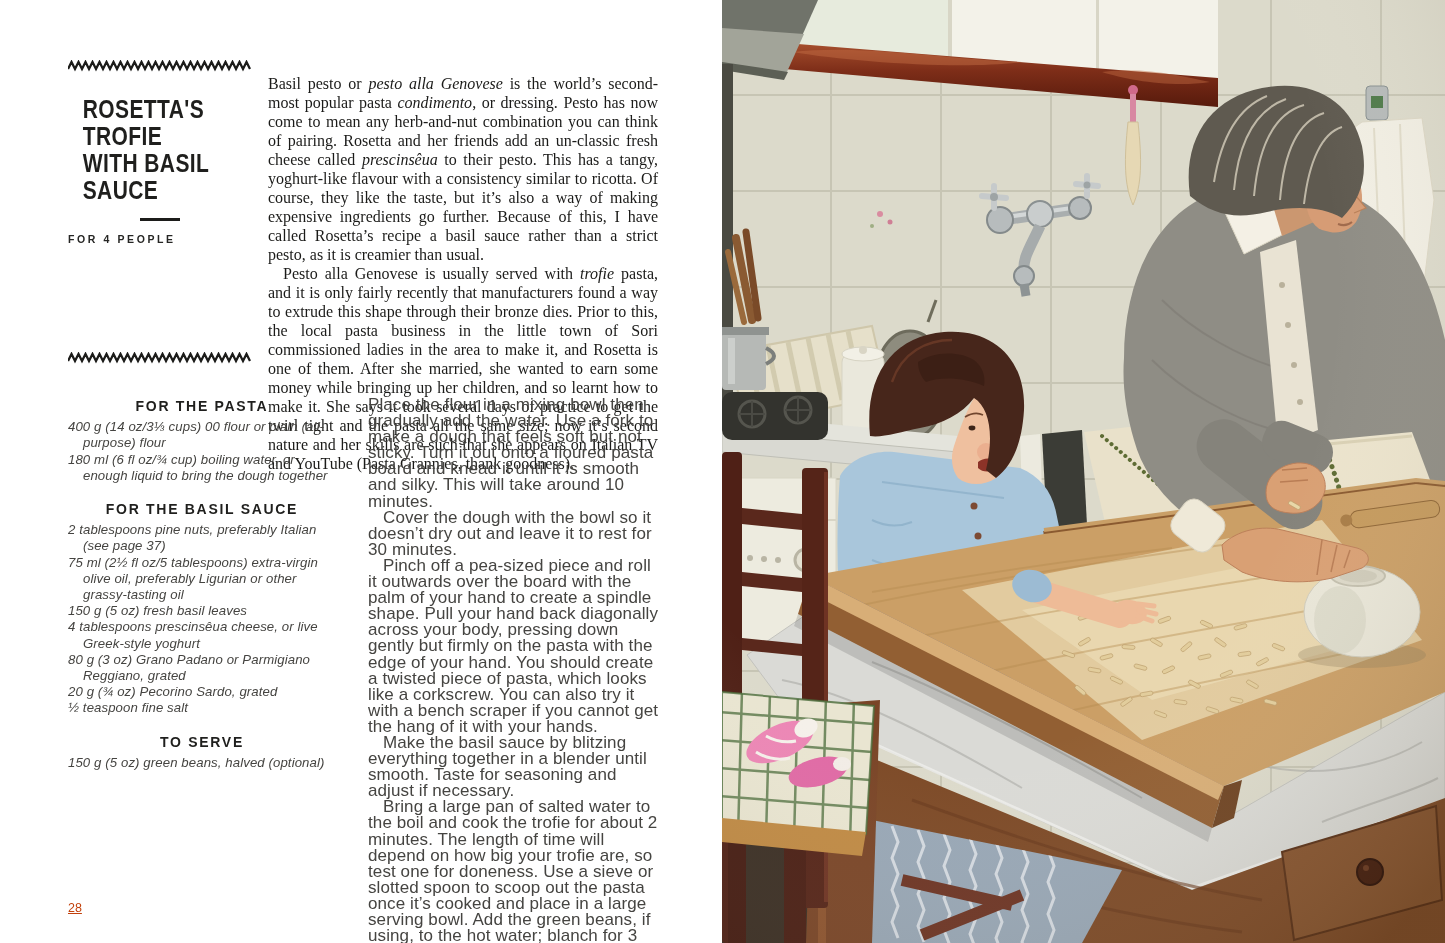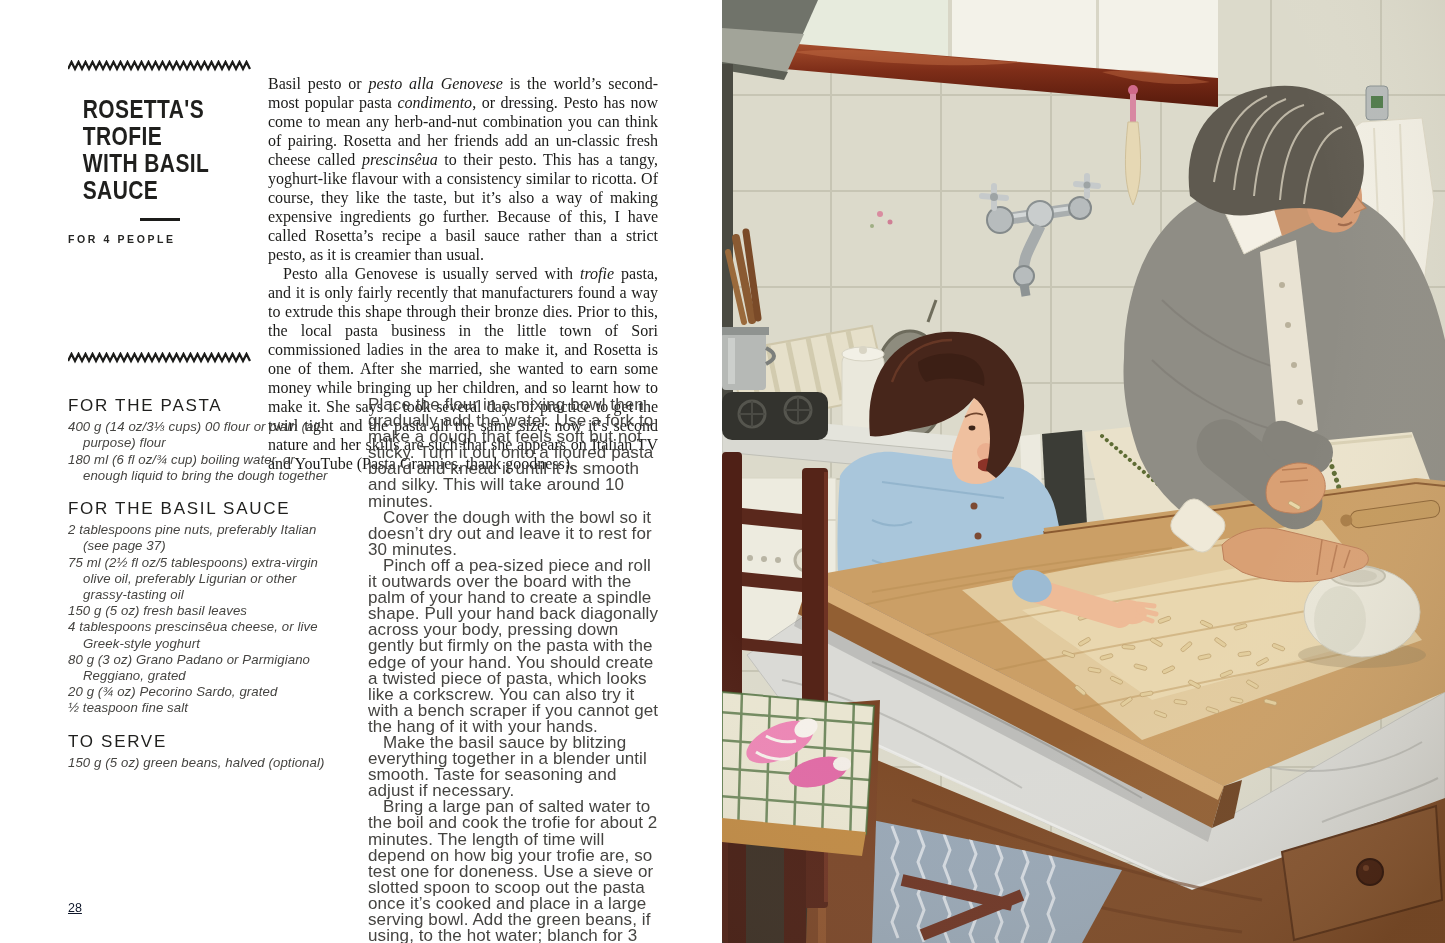--- a/index.html
+++ b/index.html
@@ -16,28 +16,28 @@
   .title-rule{width:40px;height:3px;background:#1c1c1a;margin:14px auto 12px auto;}
   .serving{font-size:10.5px;font-weight:700;letter-spacing:2.6px;color:#262624;}
   .intro{position:absolute;left:268px;top:74px;width:390px;
         font-family:"Liberation Serif",serif;font-size:16px;line-height:19px;
         color:#1b1b19;text-align:justify;}
   .intro p{margin:0;}
   .intro p.indent{text-indent:15px;}
   .ingredients{position:absolute;left:68px;top:398px;width:268px;
         font-size:13.2px;line-height:16.2px;color:#454441;letter-spacing:.1px;}
   .ing-section{margin:0 0 17px 0;}
-  .ing-heading{font-size:17px;font-weight:400;letter-spacing:1.7px;color:#1f1f1d;
-        margin:0 0 5px 0;}
+  .ing-heading{font-size:14px;font-weight:700;letter-spacing:1.7px;color:#1f1f1d;
+        margin:0 0 5px 0;text-align:center;}
   .ing-item{padding-left:15px;text-indent:-15px;margin:0;font-style:italic;}
   .method{position:absolute;left:368px;top:397px;width:296px;
         font-size:17px;line-height:16.1px;color:#454441;letter-spacing:.1px;}
   .method p{margin:0;}
   .method p.indent{text-indent:15px;}
-  .page-number{position:absolute;left:68px;top:901px;font-size:12.5px;color:#0f172a;text-decoration:underline;}
+  .page-number{position:absolute;left:68px;top:901px;font-size:12.5px;color:#c2410c;text-decoration:underline;}
   .footer-section{position:absolute;left:68px;top:956px;width:588px;text-align:right;
         font-size:11px;font-weight:700;letter-spacing:1.7px;color:#1f1f1d;}
   
   .photo{position:absolute;left:722px;top:0;width:723px;height:943px;}
 </style>
 </head>
 <body>
 
 <div class="page">
 

